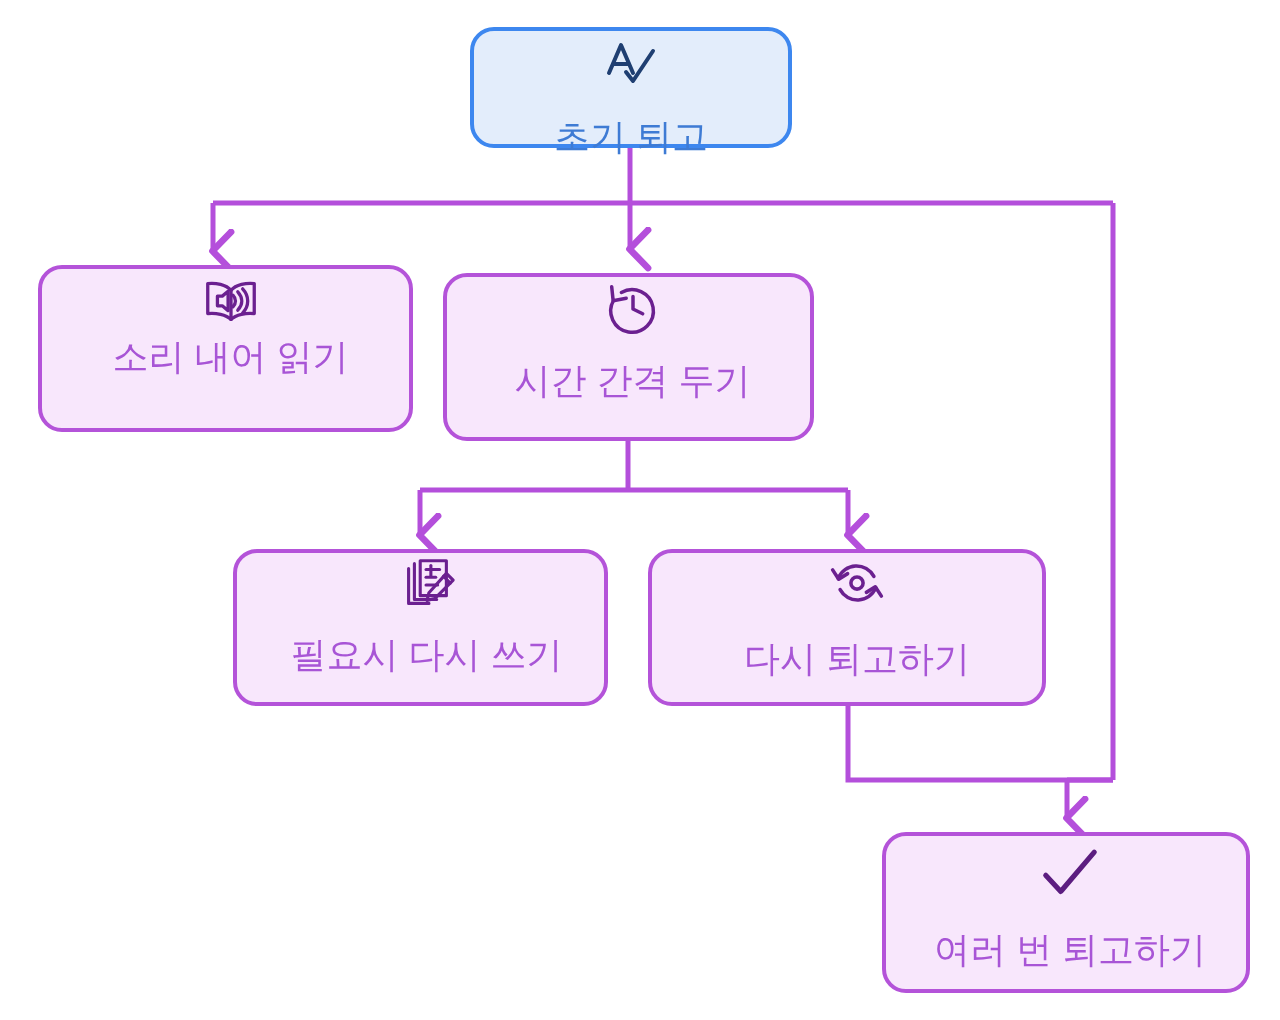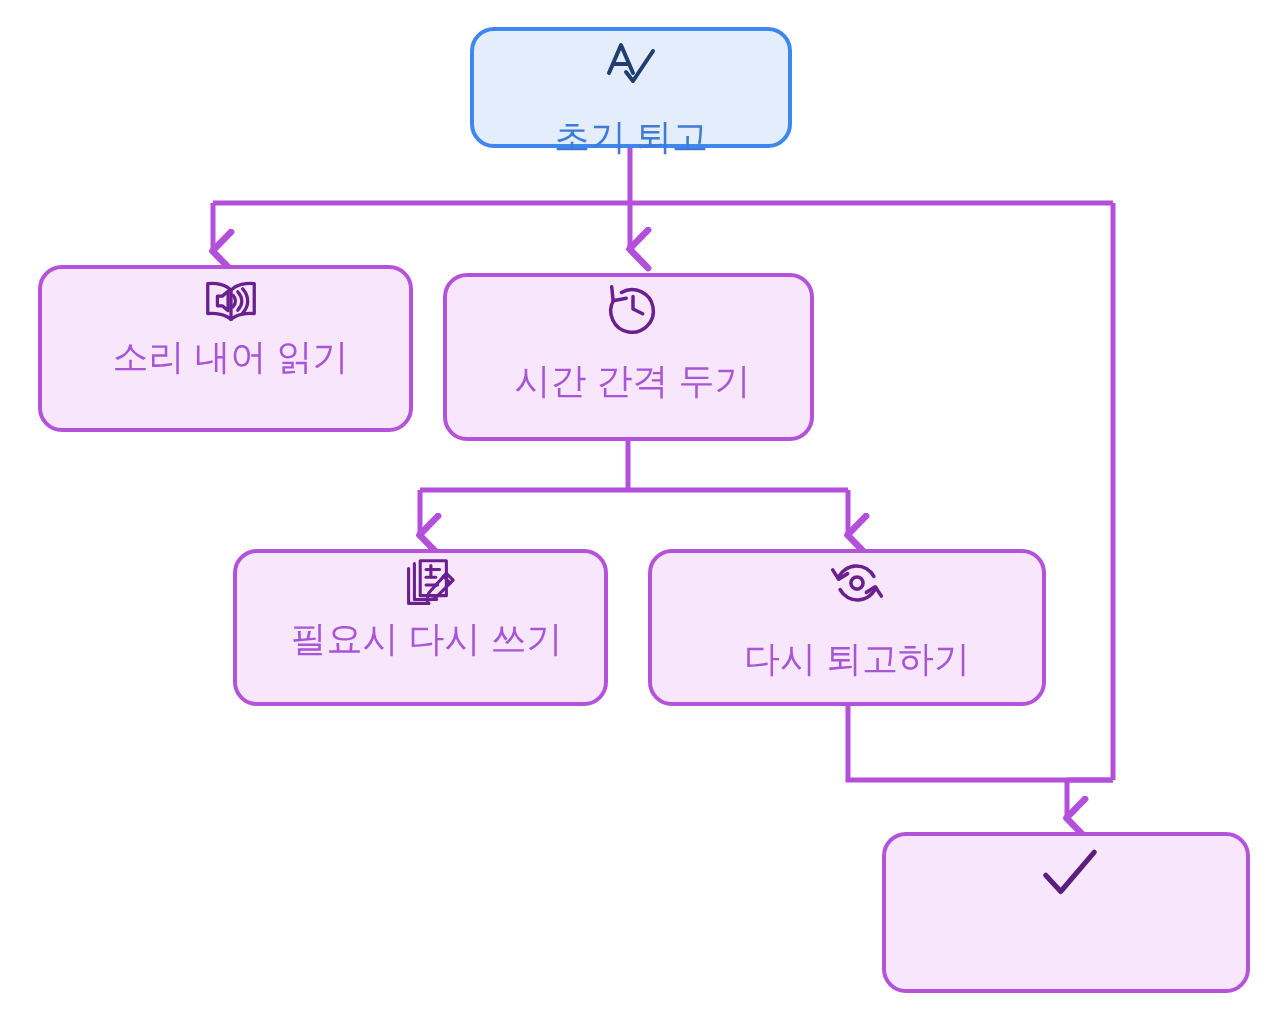--- a/index.html
+++ b/index.html
@@ -146,21 +146,21 @@
         <g fill="none" stroke="#6b2090" stroke-width="3.6" stroke-linecap="round" stroke-linejoin="round">
           <path d="M12,24 A22,22 0 1 0 20,16"></path>
           <path d="M10,10 L11.5,24.5 L25,22"></path>
           <path d="M32,20 L32,33 L42,38"></path>
         </g>
       </svg>
     </span>
     <span class="label">시간 간격 두기</span>
   </div>
 
-  <div class="node node--step" style="left:233px; top:549px; width:375px; height:157px; padding:0 14px 0 26px; gap:0;">
+  <div class="node node--step" style="left:233px; top:549px; width:375px; height:157px; padding:0 14px 0 26px; gap:16px;">
     <span class="icon">
       <svg width="62" height="62" viewBox="0 0 64 64" xmlns="http://www.w3.org/2000/svg">
         <g fill="none" stroke="#6b2090" stroke-width="3.2" stroke-linecap="round" stroke-linejoin="round">
 
           <path d="M13,16 L13,52 L34,52"></path>
           <path d="M19,11 L19,48 L42,48"></path>
 
           <path d="M25,8 L52,8 L52,44 L25,44 Z"></path>
 
           <path d="M31,17 L45,17"></path>
@@ -192,15 +192,16 @@
   </div>
 
   <div class="node node--step" style="left:882px; top:832px; width:368px; height:161px; padding:0 14px 0 22px; gap:16px;">
     <span class="icon">
       <svg width="74" height="74" viewBox="0 0 64 64" xmlns="http://www.w3.org/2000/svg">
         <g fill="none" stroke="#5c1d80" stroke-width="4.4" stroke-linecap="round" stroke-linejoin="round">
           <path d="M11,34 L24,48 L53,14"></path>
         </g>
       </svg>
     </span>
+    <span class="label">여러 번 퇴고하기</span>
   </div>
 
 </div>
 
 </body></html>

